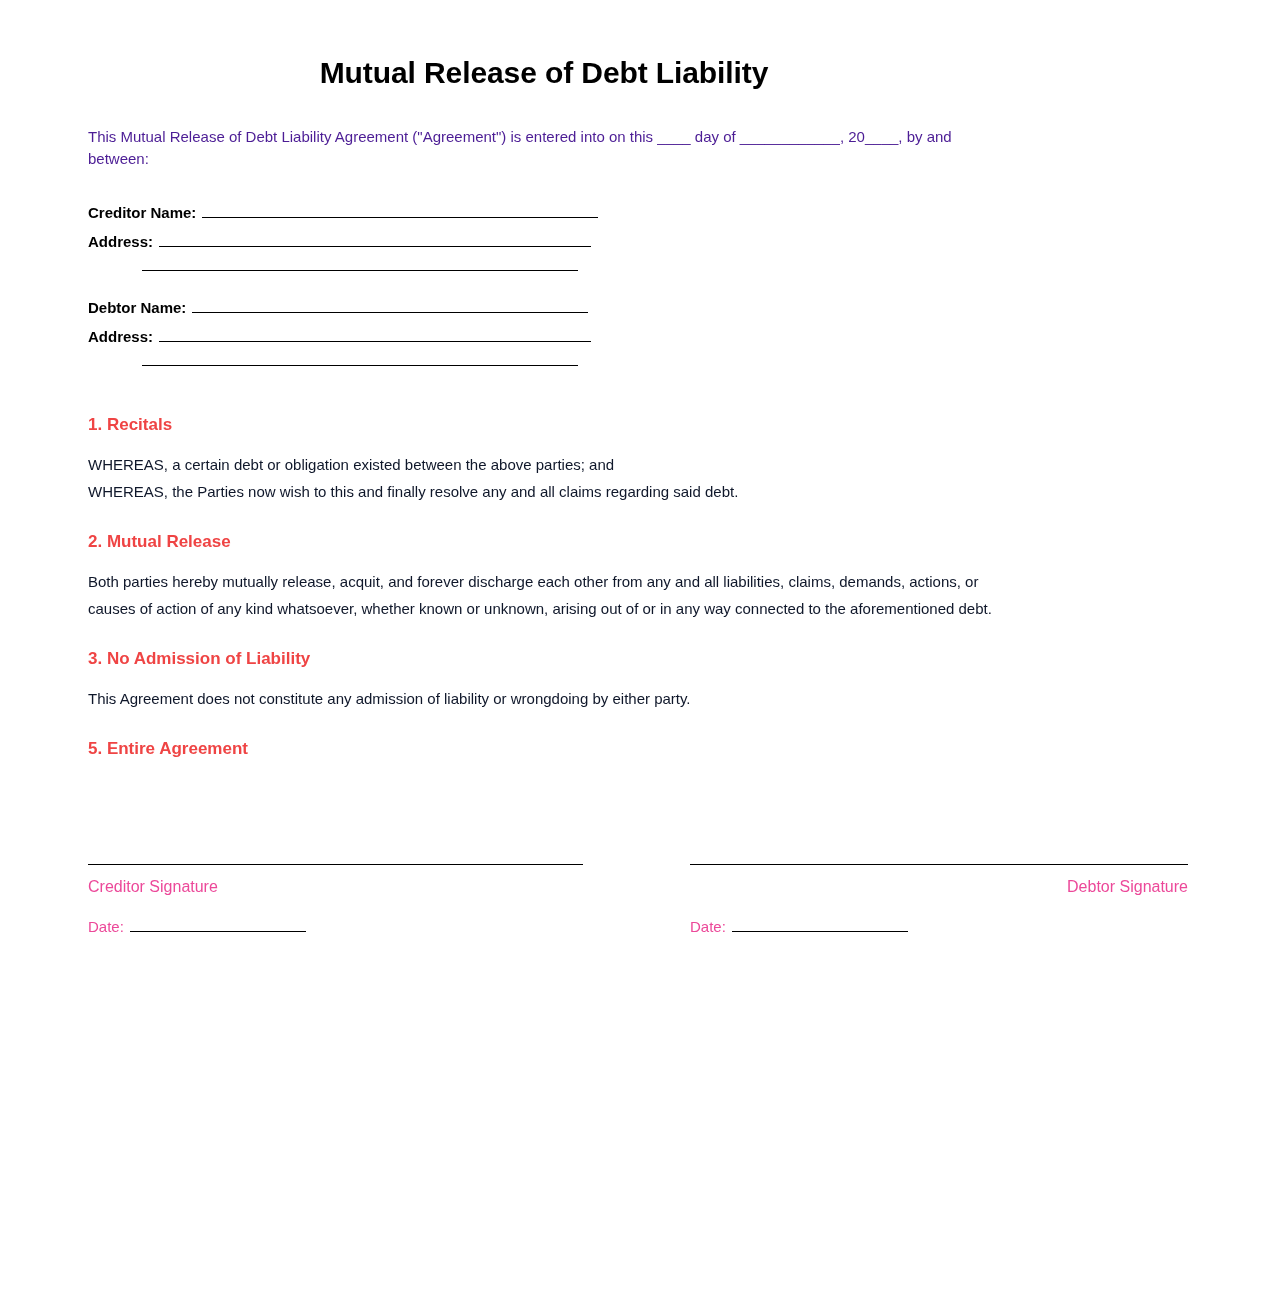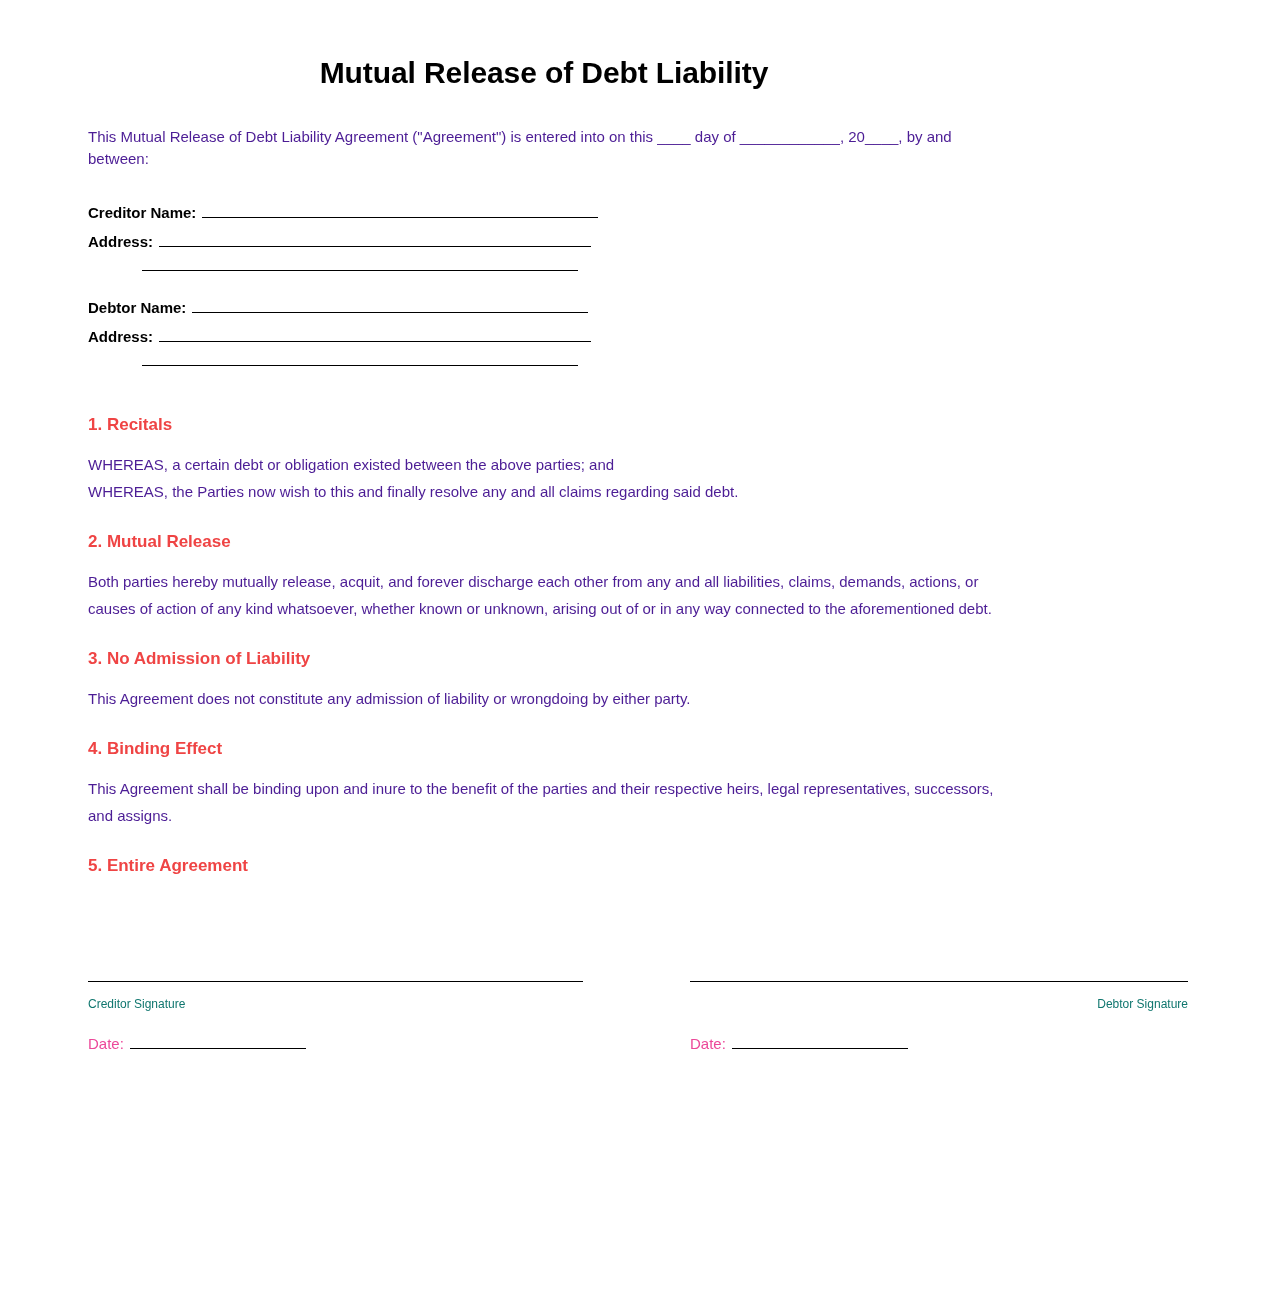--- a/index.html
+++ b/index.html
@@ -91,21 +91,21 @@
     font-size: 17px;
     font-weight: bold;
     line-height: 22px;
     color: #ef4444;
   }
   .section-body {
     margin: 0;
     padding-top: 15px;
     font-size: 15px;
     line-height: 27px;
-    color: #4c1d95;
+    color: #0f172a;
     max-width: 1098px;
   }
   .section-body .line {
     display: block;
   }
 
   
   .signatures {
     display: flex;
     padding-top: 104px;
@@ -115,24 +115,24 @@
   }
   .sig-col.creditor { width: 495px; margin-right: 107px; }
   .sig-col.debtor   { width: 498px; text-align: right; }
 
   .sig-line {
     border-top: 1.6px solid #000000;
     height: 0;
     width: 100%;
   }
   .sig-caption {
-    font-size: 12px;
+    font-size: 16px;
     line-height: 20px;
     padding-top: 12px;
-    color: #0f766e;
+    color: #ec4899;
   }
   .sig-date {
     font-size: 15px;
     line-height: 20px;
     padding-top: 20px;
     display: flex;
     align-items: baseline;
     color: #ec4899;
   }
   .sig-date .date-rule {
@@ -199,26 +199,20 @@
     </div>
   </div>
 
   <div class="section">
     <h2 class="section-heading">3. No Admission of Liability</h2>
     <div class="section-body">
       <span class="line">This Agreement does not constitute any admission of liability or wrongdoing by either party.</span>
     </div>
   </div>
 
-  <div class="section">
-    <h2 class="section-heading">4. Binding Effect</h2>
-    <div class="section-body">
-      <span class="line">This Agreement shall be binding upon and inure to the benefit of the parties and their respective heirs, legal representatives, successors, and assigns.</span>
-    </div>
-  </div>
 
   <div class="section">
     <h2 class="section-heading">5. Entire Agreement</h2>
   </div>
 
   <div class="signatures">
 
     <div class="sig-col creditor">
       <div class="sig-line"></div>
       <div class="sig-caption">Creditor Signature</div>

